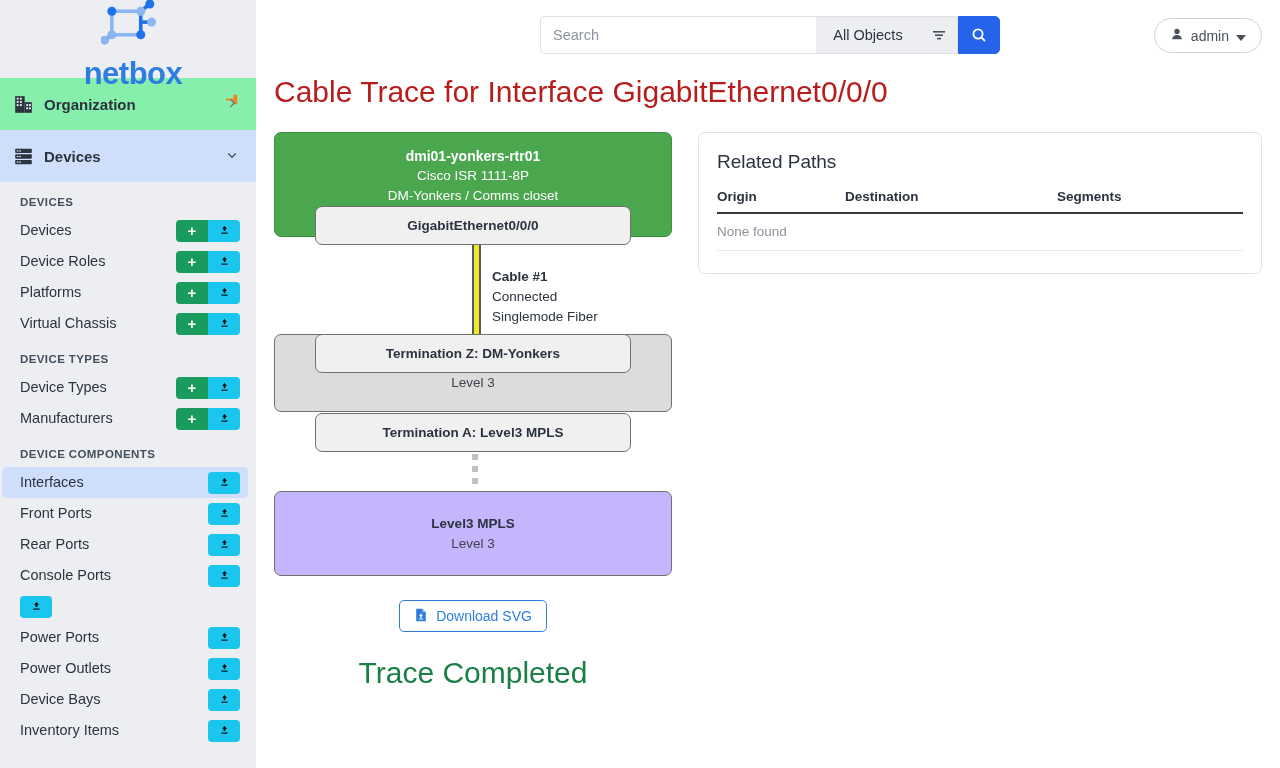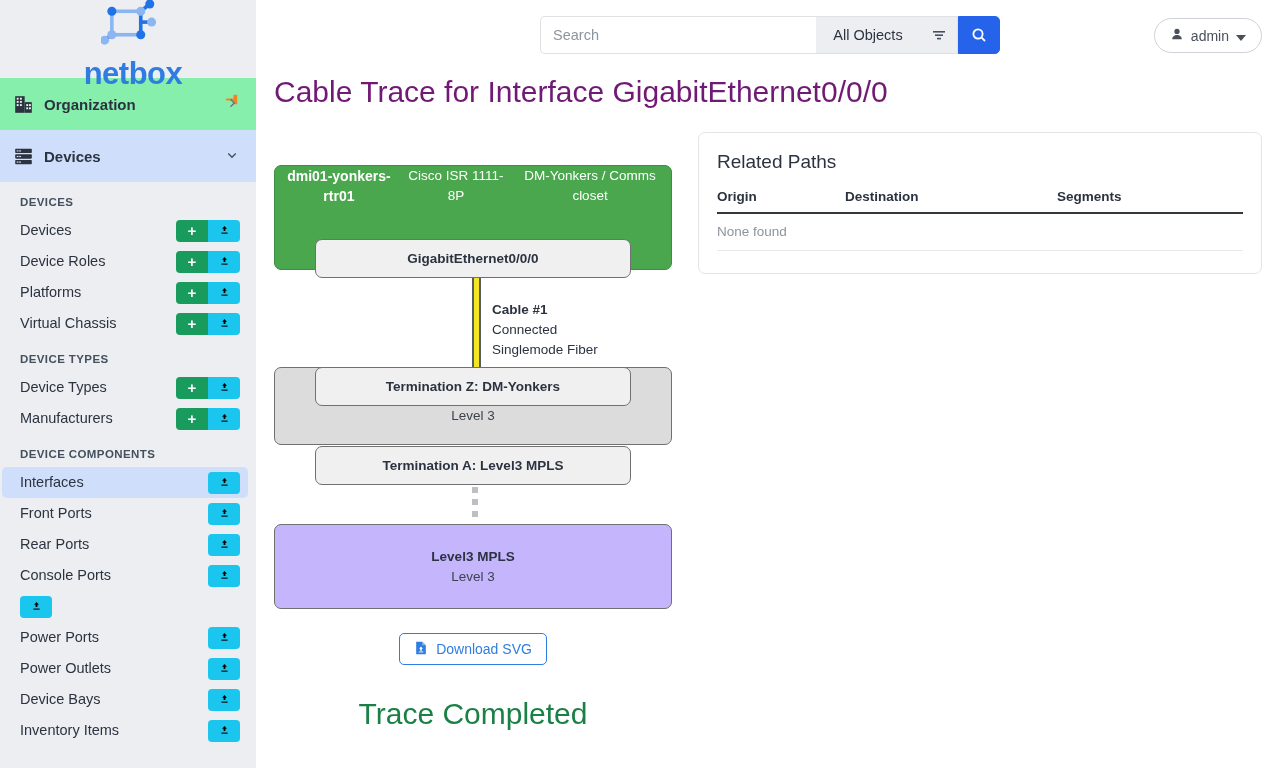--- a/index.html
+++ b/index.html
@@ -116,36 +116,35 @@
     position: absolute; right: 18px; top: 18px;
     display: flex; align-items: center; gap: 7px;
     height: 35px; padding: 0 15px;
     border: 1px solid #ced2d8; border-radius: 18px;
     background: #fff; font-size: 14px; color: #49505a;
     cursor: pointer;
     text-align: right;
   }
 
   .page-title {
-    font-size: 30px; font-weight: 400; color: #701a75;
+    font-size: 30px; font-weight: 400; color: #b91c1c;
     padding: 0 0 0 18px; margin: 4px 0 0 0; line-height: 1.2;
   }
 
   .content { display: flex; padding: 22px 18px 0 18px; gap: 0; }
   .trace-col { width: 398px; flex: 0 0 398px; position: relative; }
   .paths-col { flex: 1 1 auto; padding-left: 26px; }
 
   
   .node-device {
     width: 398px; height: 105px;
     background: #4aa74e; border: 1px solid #3d8f41; border-radius: 7px;
     color: #ffffff; text-align: center;
-    display: flex; justify-content: center;
+    display: flex; flex-direction: column; justify-content: center;
     padding-bottom: 18px;
-    margin-top: 33px;
   }
   .nd-name { font-size: 14px; font-weight: 700; line-height: 20px; }
   .nd-type, .nd-loc { font-size: 13.5px; font-weight: 400; line-height: 20px; }
 
   .node-term {
     width: 316px; height: 39px; margin: -31px auto 0 auto;
     background: #f0f0f0; border: 1px solid #707070; border-radius: 7px;
     display: flex; align-items: center; justify-content: center;
     font-size: 13.5px; font-weight: 700; color: #2c3340;
     position: relative; z-index: 3;
@@ -206,21 +205,21 @@
   .dl-wrap { display: flex; justify-content: center; margin-top: 24px; }
   .dl-btn {
     display: inline-flex; align-items: center; gap: 8px;
     height: 32px; padding: 0 14px;
     border: 1px solid #2f7de1; border-radius: 5px;
     background: #fff; color: #2f7de1; font-size: 14px;
     cursor: pointer; font-family: "Liberation Sans", sans-serif;
   }
   .trace-done {
     text-align: center; font-size: 30px; color: #1a8045;
-    margin-top: 32px; font-weight: 400;
+    margin-top: 24px; font-weight: 400;
   }
 
   
   .card {
     background: #fff; border: 1px solid #e2e4e8; border-radius: 7px;
     padding: 18px 18px 22px 18px;
   }
   .card-title { font-size: 19px; font-weight: 400; color: #2c3340; margin-bottom: 16px; }
   table.paths { width: 100%; border-collapse: collapse; }
   table.paths th {

